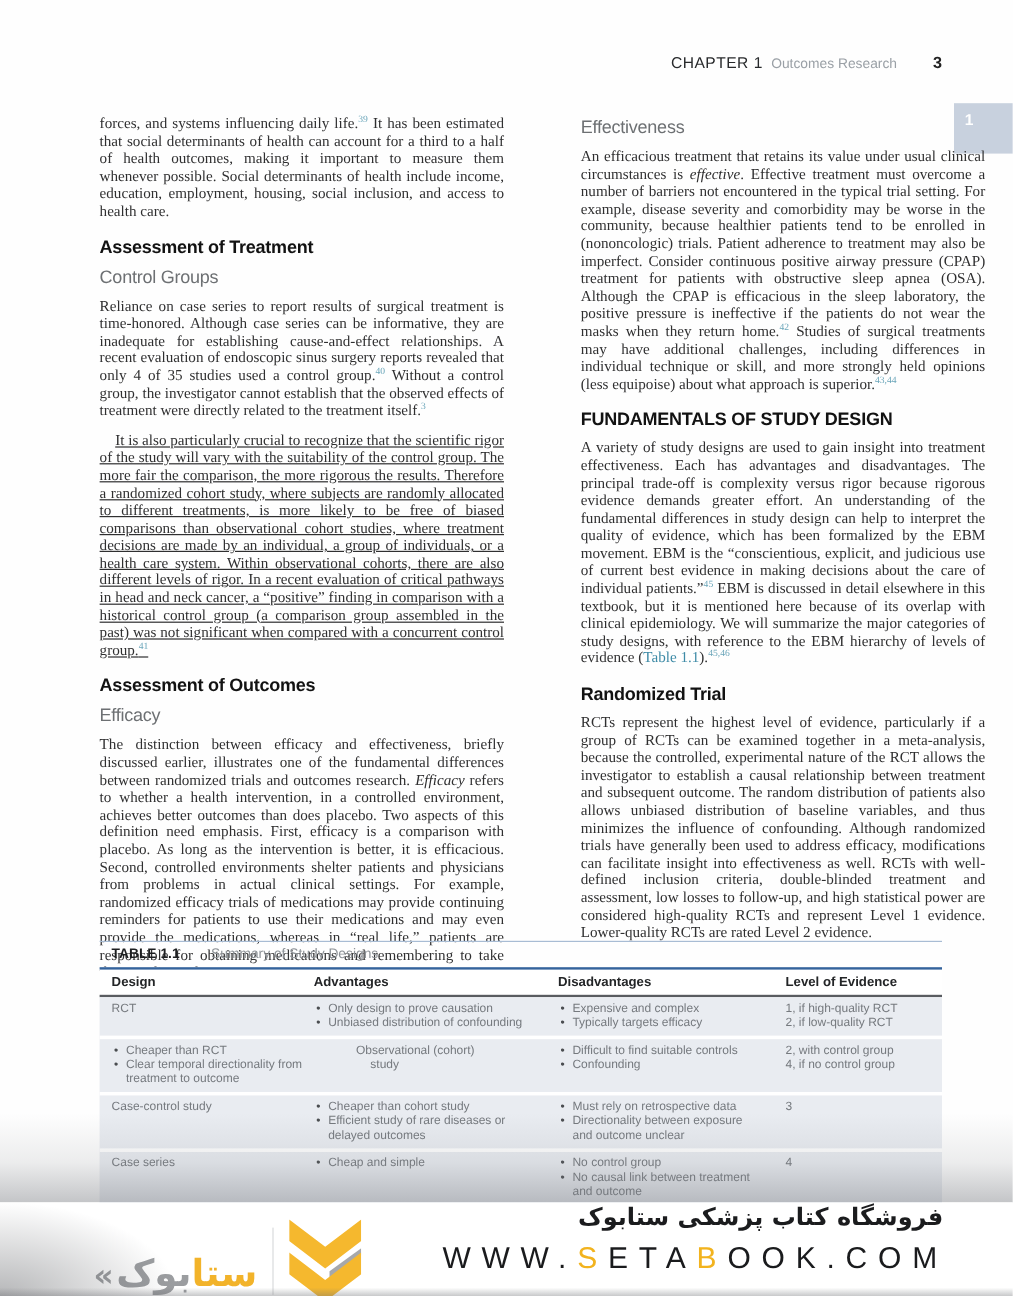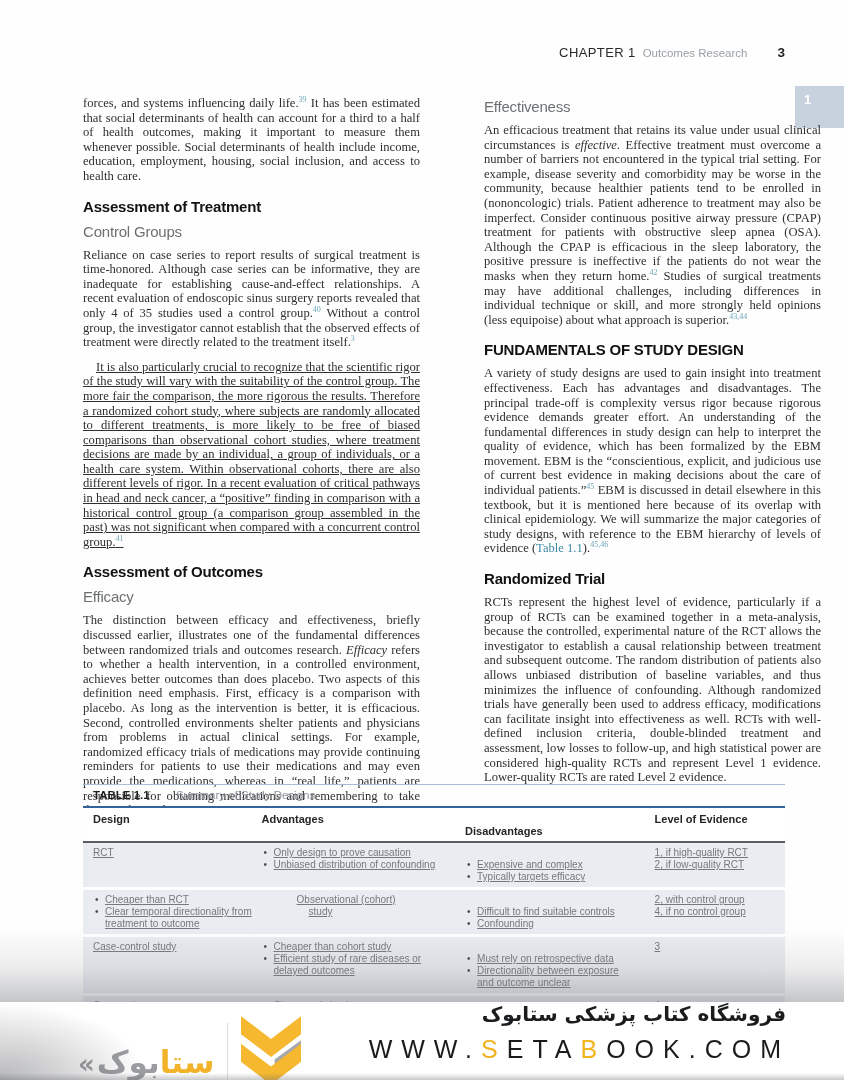--- a/index.html
+++ b/index.html
@@ -25,23 +25,23 @@
   .tlink{color:#3d8aa6;}
   em{font-style:italic;}
 
   
   .table-wrap{position:absolute;left:83px;top:784px;width:702px;font-family:"Liberation Sans",sans-serif;}
   .table-title{border-top:1px solid #a8bcd4;padding:4px 0 5px 10px;font-size:11.5px;}
   .tt-label{font-weight:bold;color:#1d1f21;}
   .tt-text{color:#8e9398;margin-left:23px;}
   .thead{display:flex;border-top:2px solid #34639c;border-bottom:2px solid #595c60;background:#fff;}
   .th{font-weight:bold;font-size:11px;color:#232527;padding:5px 8px 4px 10px;box-sizing:border-box;}
-  .c1{width:24%;}.c2{width:29%;}.c3{width:27%;margin-top:12px;}.c4{width:20%;}
+  .c1{width:24%;}.c2{width:29%;}.c3{width:27%;}.c4{width:20%;}
   .trow{display:flex;background:#e9ecf1;border-bottom:3px solid #ffffff;}
-  .td{font-size:10px;color:#75797e;padding:4px 8px 4px 10px;line-height:12px;box-sizing:border-box;text-decoration:underline;}
+  .td{font-size:10px;color:#75797e;padding:4px 8px 4px 10px;line-height:12px;box-sizing:border-box;}
   .b-item{position:relative;padding-left:12px;}
   .b-item::before{content:"\2022";position:absolute;left:2px;color:#4a4d50;}
   .design-line + .design-line{padding-left:12px;}
 
   
   .table-shadow{position:absolute;left:0;top:928px;width:844px;height:74px;pointer-events:none;
     background:linear-gradient(to bottom,rgba(125,128,133,0) 0%,rgba(125,128,133,.14) 55%,rgba(115,118,124,.42) 100%);}
   .bottom-edge{position:absolute;left:0;bottom:0;width:844px;height:7px;pointer-events:none;
     background:linear-gradient(to top,rgba(110,112,116,.38),rgba(110,112,116,0));}
   .corner-smudge{position:absolute;left:0;bottom:0;width:160px;height:85px;pointer-events:none;

